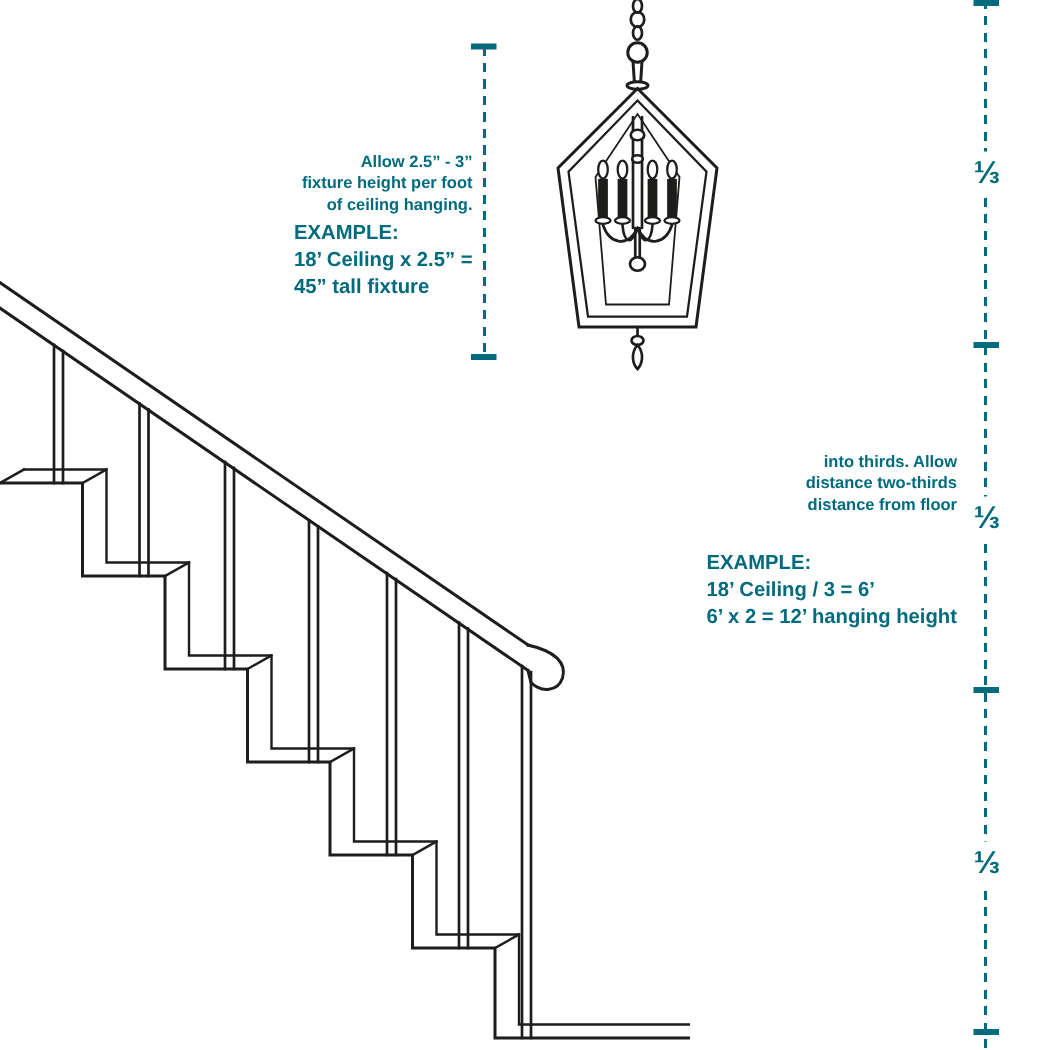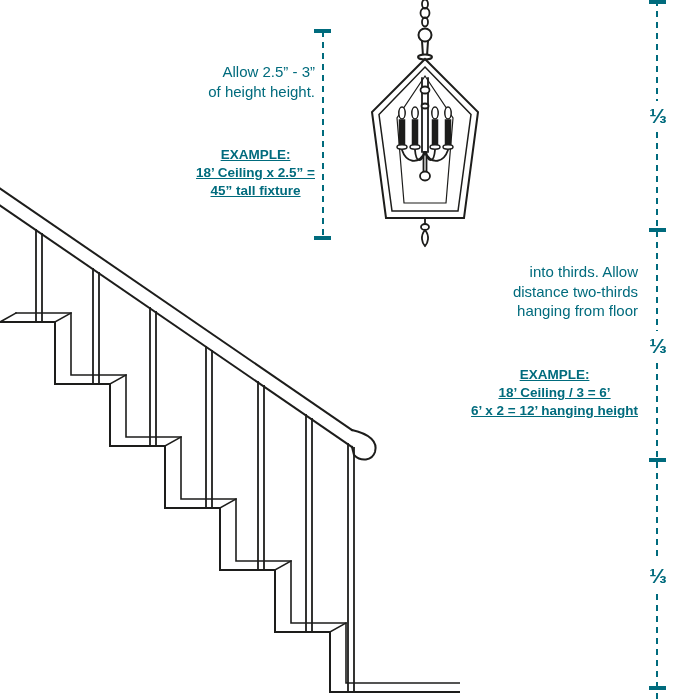--- a/index.html
+++ b/index.html
@@ -15,25 +15,25 @@
     background-image:repeating-linear-gradient(to bottom, var(--teal) 0 6px, transparent 6px 11px);
   }
   .tick{position:absolute;width:17px;height:4px;background:var(--teal);}
   .third{
     position:absolute;left:644px;width:28px;text-align:center;
     color:var(--teal);background:#fff;font-size:21px;font-weight:600;
     padding:4px 0;line-height:1;
   }
   .note{
     position:absolute;text-align:right;color:var(--teal);
-    font-weight:400;font-size:15px;line-height:1.3;white-space:nowrap;
+    font-weight:700;font-size:11px;line-height:1.3;white-space:nowrap;margin-top:39px;
   }
   .example{
-    position:absolute;text-align:center;color:var(--teal);
-    font-weight:700;font-size:13.5px;line-height:1.33;white-space:nowrap;text-decoration:underline;
+    position:absolute;text-align:left;color:var(--teal);
+    font-weight:700;font-size:13.5px;line-height:1.33;white-space:nowrap;
   }
 </style>
 </head>
 <body>
 
 <div class="canvas">
 
   <svg class="illus" style="left:0;top:182px" width="460" height="518" viewBox="0 0 460 518" fill="none" stroke="currentColor" stroke-width="2" stroke-linecap="square">
 
     <g>
@@ -141,32 +141,33 @@
   <div class="tick" style="left:649px;top:228px"></div>
   <div class="tick" style="left:649px;top:458px"></div>
   <div class="tick" style="left:649px;top:686px"></div>
 
   <span class="third" style="top:101px">⅓</span>
   <span class="third" style="top:331px">⅓</span>
   <span class="third" style="top:561px">⅓</span>
 
   <div class="note" style="right:385px;top:62px">
     <div>Allow 2.5” - 3”</div>
-    <div>of height height.</div>
+    <div>fixture height per foot</div>
+    <div>of ceiling hanging.</div>
   </div>
   <div class="example" style="right:385px;top:146px">
     <div>EXAMPLE:</div>
     <div>18’ Ceiling x 2.5” =</div>
     <div>45” tall fixture</div>
   </div>
 
   <div class="note" style="right:62px;top:262px">
     <div>into thirds. Allow</div>
     <div>distance two-thirds</div>
-    <div>hanging from floor</div>
+    <div>distance from floor</div>
   </div>
   <div class="example" style="right:62px;top:366px">
     <div>EXAMPLE:</div>
     <div>18’ Ceiling / 3 = 6’</div>
     <div>6’ x 2 = 12’ hanging height</div>
   </div>
 
 </div>
 
 </body></html>

